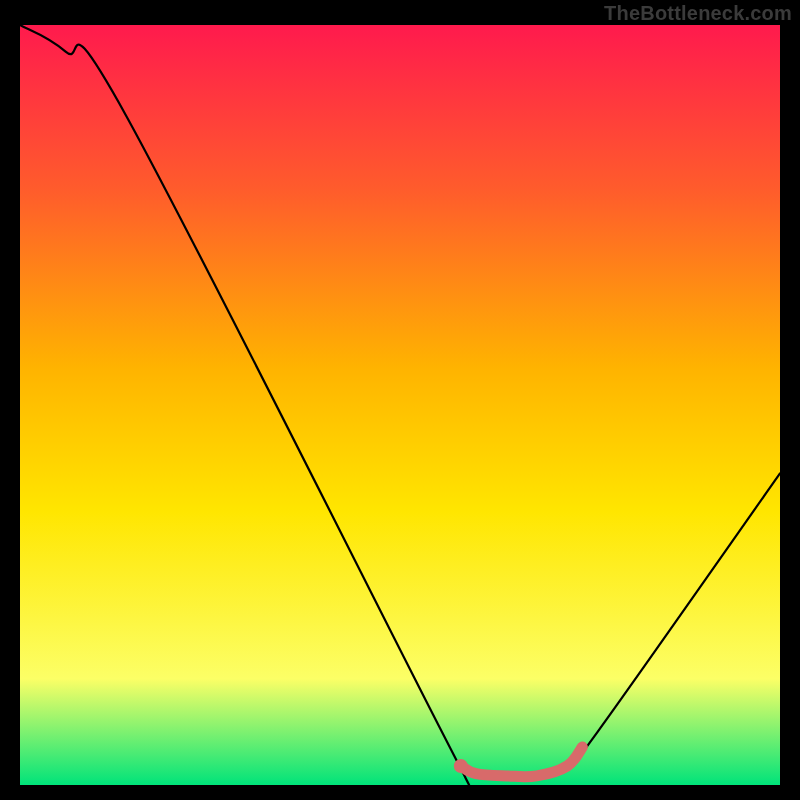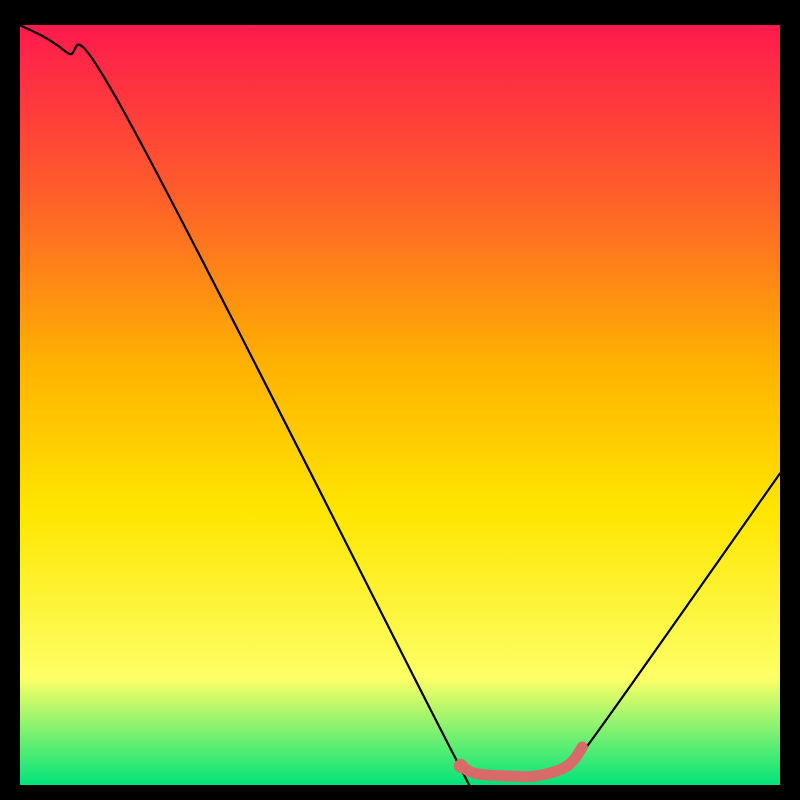--- a/index.html
+++ b/index.html
@@ -28,20 +28,21 @@
     width: 760px;
     height: 760px;
   }
   .plot svg { display: block; }
 </style>
 </head>
 <body>
 
 <div class="frame">
 
+  <div class="attribution">TheBottleneck.com</div>
 
   <div class="plot">
     <svg id="chart-svg" width="760" height="760" viewBox="0 0 760 760">
       <defs>
         <linearGradient id="bg-grad" x1="0" y1="0" x2="0" y2="1">
           <stop id="g0" offset="0%" stop-color="#ff1a4d"></stop>
           <stop id="g1" offset="22%" stop-color="#ff5d2b"></stop>
           <stop id="g2" offset="45%" stop-color="#ffb300"></stop>
           <stop id="g3" offset="64%" stop-color="#ffe600"></stop>
           <stop id="g4" offset="86%" stop-color="#fcff66"></stop>

